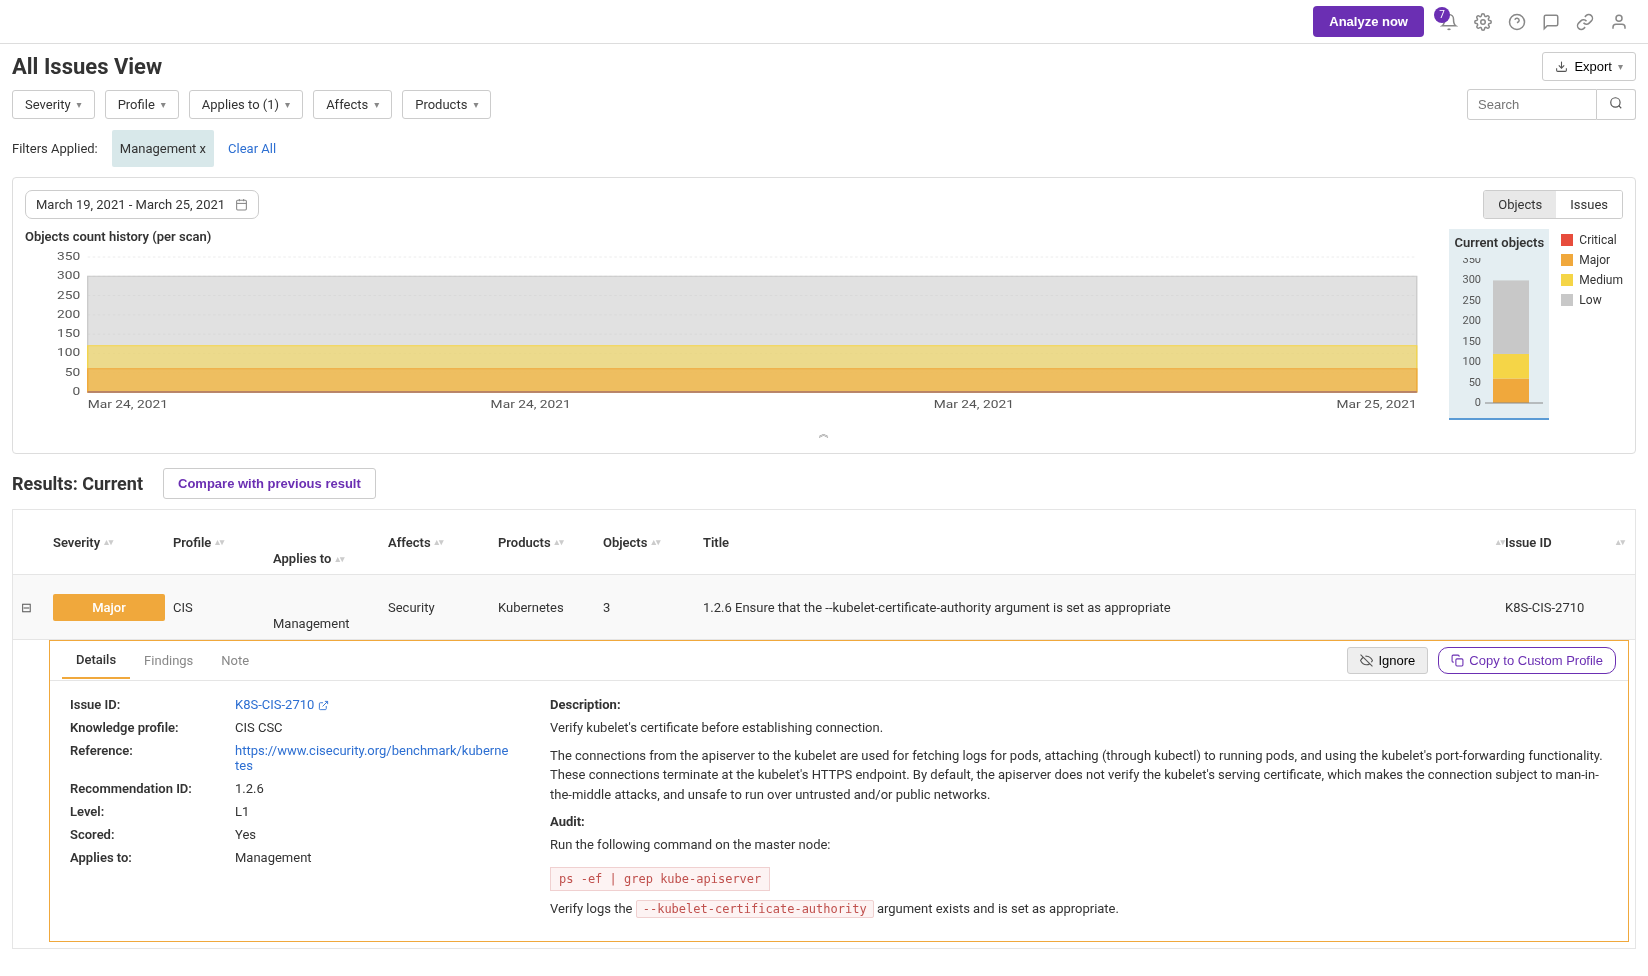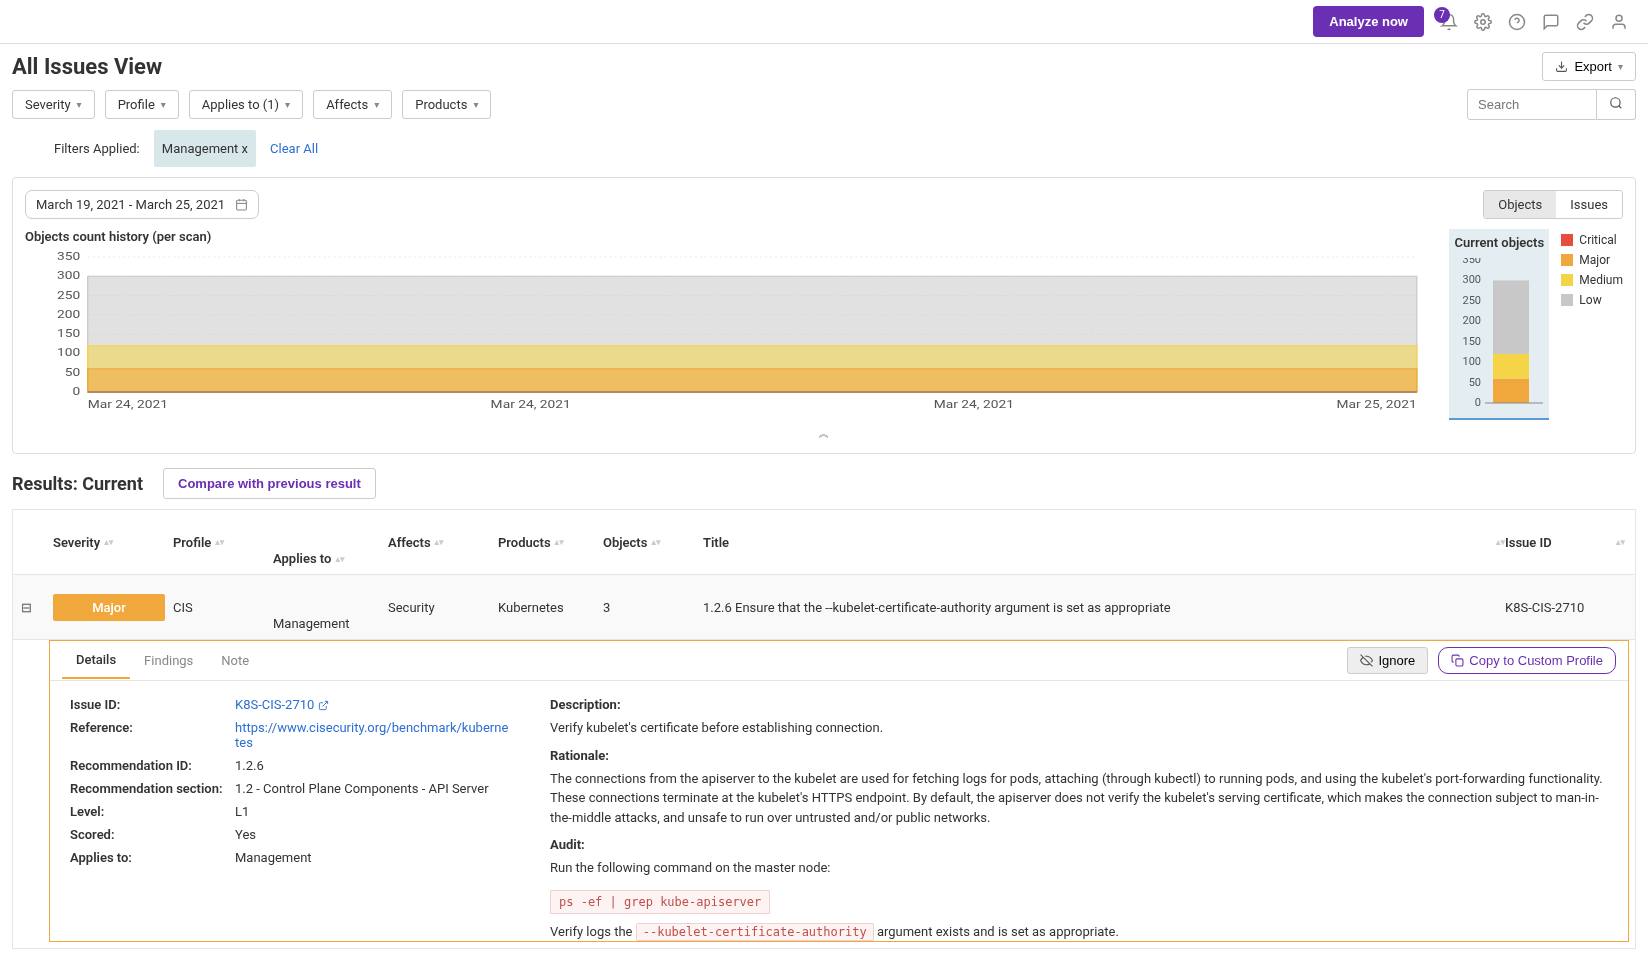--- a/index.html
+++ b/index.html
@@ -12,21 +12,21 @@
 .page { padding: 8px 12px; }
 .page-header { display: flex; justify-content: space-between; align-items: center; margin-bottom: 8px; }
 .page-title { font-size: 22px; font-weight: 700; }
 .btn-outline { background: #fff; border: 1px solid #ccc; padding: 6px 12px; border-radius: 3px; cursor: pointer; font-size: 13px; display: inline-flex; align-items: center; gap: 6px; }
 .filters-row { display: flex; gap: 10px; align-items: center; margin-bottom: 10px; }
 .filter-dd { background: #fff; border: 1px solid #ccc; padding: 6px 12px; border-radius: 3px; cursor: pointer; font-size: 13px; display: inline-flex; align-items: center; gap: 6px; }
 .chev { font-size: 10px; color: #888; }
 .search-wrap { margin-left: auto; display: flex; }
 .search-input { border: 1px solid #ccc; padding: 6px 10px; border-radius: 3px 0 0 3px; width: 130px; font-size: 13px; }
 .search-btn { border: 1px solid #ccc; border-left: none; background: #fff; padding: 6px 12px; border-radius: 0 3px 3px 0; cursor: pointer; color: #555; }
-.applied-row { display: flex; align-items: center; gap: 14px; margin-bottom: 10px; font-size: 13px; margin-left: 42px; }
+.applied-row { display: flex; align-items: center; gap: 14px; margin-bottom: 10px; font-size: 13px; }
 .chip { background: #d8e8ea; padding: 11px 8px; border-radius: 2px; cursor: pointer; }
 .link { color: #2d6fd2; cursor: pointer; }
 .chart-card { border: 1px solid #ddd; border-radius: 4px; padding: 12px; margin-bottom: 14px; }
 .chart-top { display: flex; justify-content: space-between; align-items: center; margin-bottom: 10px; }
 .date-range { border: 1px solid #ccc; padding: 6px 10px; border-radius: 7px; display: inline-flex; align-items: center; gap: 10px; font-size: 13px; cursor: pointer; }
 .toggle-grp { display: flex; border: 1px solid #ccc; border-radius: 3px; overflow: hidden; }
 .toggle-btn { padding: 6px 14px; background: #fff; cursor: pointer; font-size: 13px; }
 .toggle-btn.active { background: #e8e8e8; }
 .chart-body { display: flex; gap: 20px; }
 .history-chart { flex: 1; }
@@ -331,48 +331,47 @@
         <div class="detail-left">
           <div class="kv-row">
               <div class="kv-key">Issue ID:</div>
               <div class="kv-val"><span class="link">K8S-CIS-2710</span> <svg style="display:inline;vertical-align:-2px" width="11" height="11" viewBox="0 0 24 24" fill="none" stroke="#2d6fd2" stroke-width="2">
                   <path d="M18 13v6a2 2 0 0 1-2 2H5a2 2 0 0 1-2-2V8a2 2 0 0 1 2-2h6"></path>
                   <polyline points="15 3 21 3 21 9"></polyline>
                   <line x1="10" y1="14" x2="21" y2="3"></line>
                 </svg></div>
             </div>
           <div class="kv-row">
+              <div class="kv-key">Knowledge profile:</div>
+              <div class="kv-val">CIS CSC</div>
+            </div>
+          <div class="kv-row">
               <div class="kv-key">Reference:</div>
               <div class="kv-val"><span class="link">https://www.cisecurity.org/benchmark/kubernetes</span></div>
             </div>
           <div class="kv-row">
               <div class="kv-key">Recommendation ID:</div>
               <div class="kv-val">1.2.6</div>
-            </div>
-          <div class="kv-row">
-              <div class="kv-key">Recommendation section:</div>
-              <div class="kv-val">1.2 - Control Plane Components - API Server</div>
             </div>
           <div class="kv-row">
               <div class="kv-key">Level:</div>
               <div class="kv-val">L1</div>
             </div>
           <div class="kv-row">
               <div class="kv-key">Scored:</div>
               <div class="kv-val">Yes</div>
             </div>
           <div class="kv-row">
               <div class="kv-key">Applies to:</div>
               <div class="kv-val">Management</div>
             </div>
         </div>
         <div class="detail-right">
           <h4>Description:</h4>
           <p>Verify kubelet's certificate before establishing connection.</p>
-          <h4>Rationale:</h4>
           <p>The connections from the apiserver to the kubelet are used for fetching logs for pods, attaching (through kubectl) to running pods, and using the kubelet's port-forwarding functionality. These connections terminate at the kubelet's HTTPS endpoint. By default, the apiserver does not verify the kubelet's serving certificate, which makes the connection subject to man-in-the-middle attacks, and unsafe to run over untrusted and/or public networks.</p>
           <h4>Audit:</h4>
           <p>Run the following command on the master node:</p>
           <div class="code-block">ps -ef | grep kube-apiserver</div>
           <p><span>Verify logs the </span><code class="inline">--kubelet-certificate-authority</code><span> argument exists and is set as appropriate.</span></p>
           
         </div>
       </div>
     </div>
   </div>

